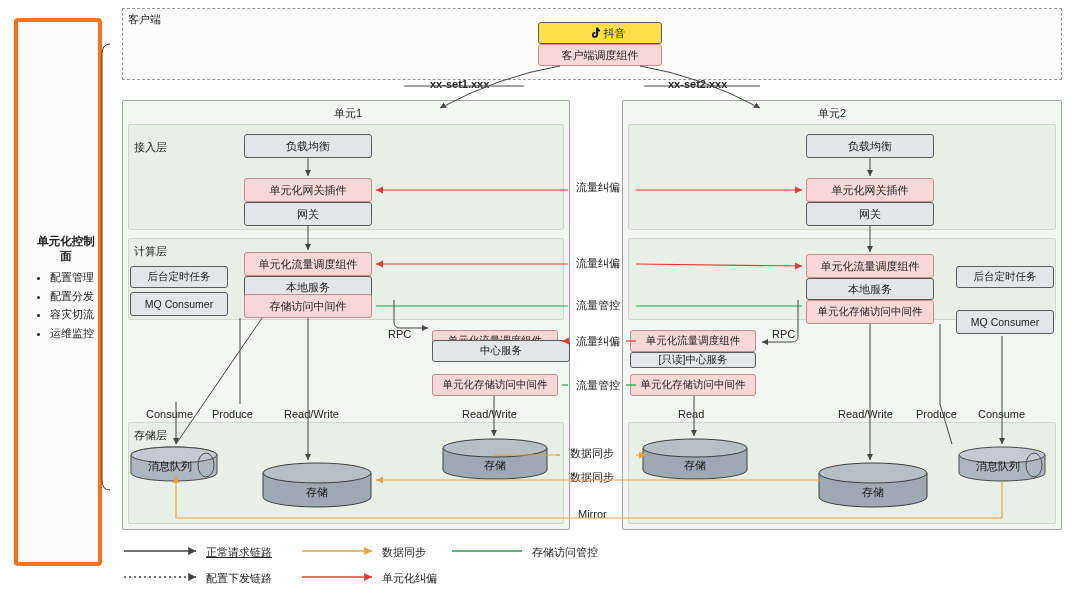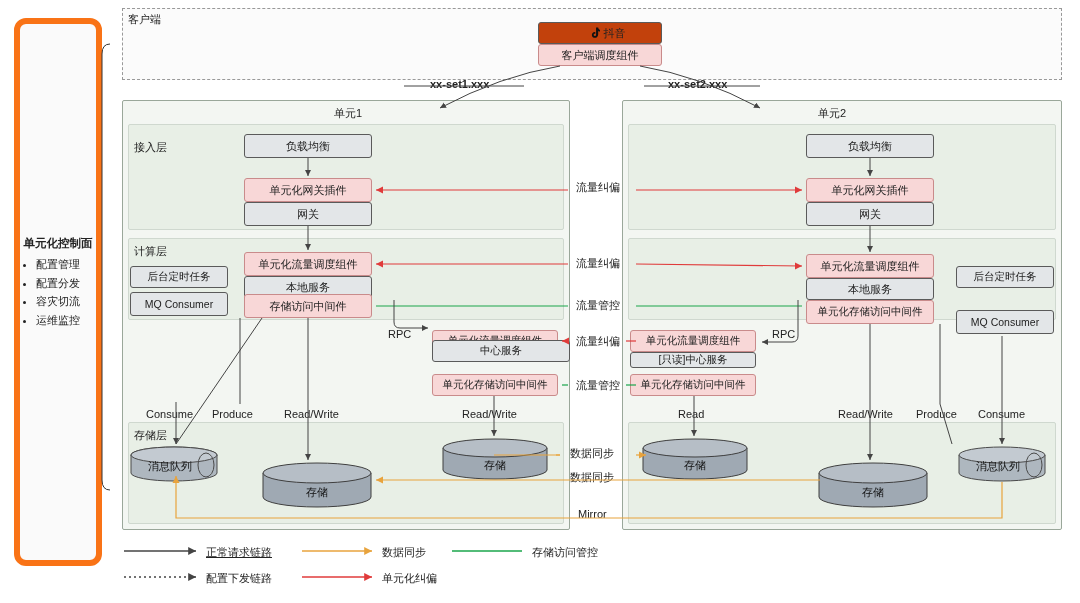--- a/index.html
+++ b/index.html
@@ -1,27 +1,27 @@
 <!DOCTYPE html>
 <html><head>
 <meta charset="utf-8">
 <style>
   html,body{margin:0;padding:0;background:#fff;}
   body{width:1080px;height:603px;position:relative;font-family:"Liberation Sans","DejaVu Sans",sans-serif;color:#222;overflow:hidden;}
   .root{position:absolute;left:0;top:0;width:1080px;height:603px;}
   svg.lines{position:absolute;left:0;top:0;width:1080px;height:603px;pointer-events:none;}
   .box{position:absolute;box-sizing:border-box;}
-  .panel{border:6px solid #f97316;background:#fafafa;border-radius:12px;}
+  .panel{border:4px solid #f97316;background:#fafafa;border-radius:4px;padding-left:16px;}
   .dashed{border:1px dashed #999;background:#fbfbfb;}
   .layer{border:1px solid #cfd8cf;background:#e8efe6;border-radius:2px;}
   .unit{border:1px solid #9aa79a;background:#f3f6f2;border-radius:2px;}
   .node{border:1px solid #5a5a5a;border-radius:3px;background:#eceff1;display:flex;align-items:center;justify-content:center;font-size:11px;text-align:center;}
   .pink{background:#f8d7d7;border-color:#c98b8b;}
   .grey{background:#e3e6e8;border-color:#5a5a5a;}
-  .dark{background:#c2410c;border-color:#5a5a5a;padding-left:14px;}
+  .dark{background:#fde047;border-color:#5a5a5a;padding-left:14px;}
   .label{position:absolute;font-size:11px;color:#222;}
   .layertitle{position:absolute;font-size:11px;color:#222;}
   .cyl{position:absolute;}
   .legendtxt{font-size:11px;}
   ul.ctrl{margin:4px 0 0 0;padding-left:16px;font-size:11px;line-height:1.7;}
   .ctrl-title{font-size:11.5px;font-weight:bold;text-align:center;}
   .tiktok{display:flex;align-items:center;justify-content:center;gap:4px;}
 </style>
 </head>
 <body>

